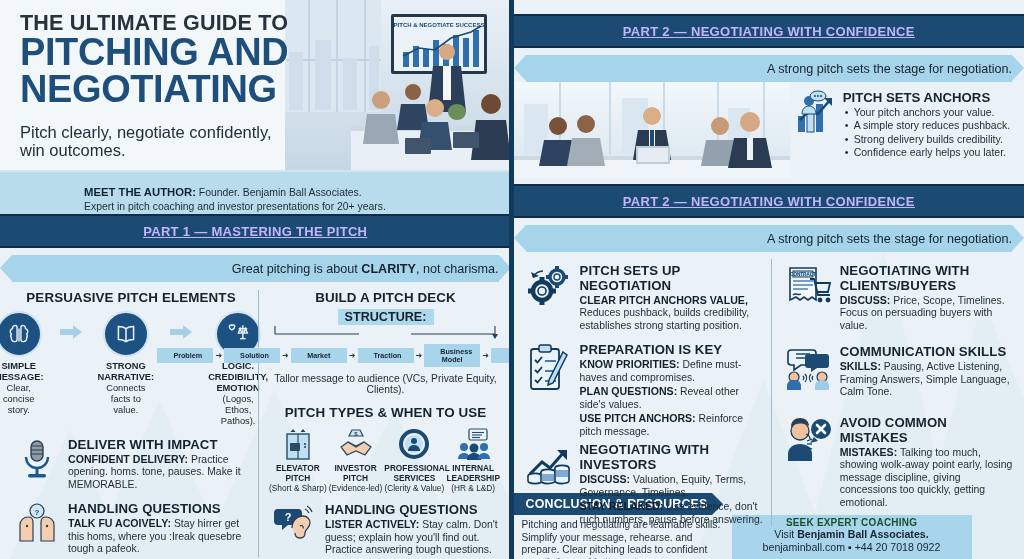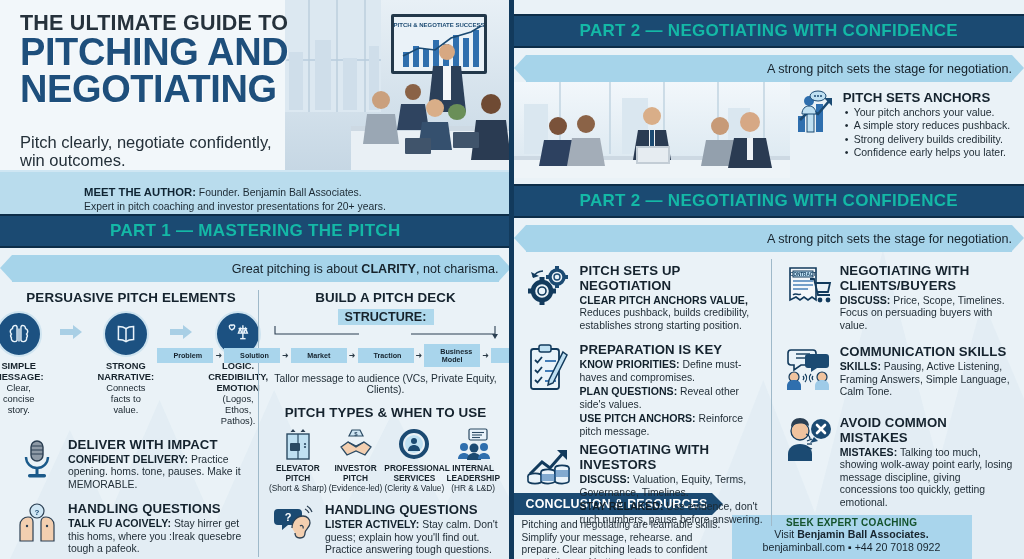--- a/index.html
+++ b/index.html
@@ -16,34 +16,34 @@
   
   .wm{position:absolute;inset:0;overflow:hidden;pointer-events:none;}
   .wm svg{position:absolute;bottom:0;left:0;width:100%;height:100%;opacity:.5;}
 
   
   .hero{position:relative;height:170px;background:#f2f7fa;display:flex;}
   .hero-txt{width:300px;padding:12px 10px 0 20px;box-sizing:border-box;position:relative;z-index:2;}
   .t-kicker{font-size:21.5px;font-weight:bold;color:#26323c;letter-spacing:.2px;line-height:1.04;}
   .t-main{font-size:38px;font-weight:bold;color:#1e4f7c;line-height:.93;letter-spacing:-.4px;margin-top:1px;
           text-shadow:1px 1px 0 rgba(255,255,255,.6);}
-  .t-sub{font-size:16.5px;color:#243039;line-height:1.12;margin-top:26px;max-width:258px;}
+  .t-sub{font-size:16.5px;color:#243039;line-height:1.12;margin-top:16px;max-width:258px;}
 
   .hero-img{position:absolute;right:0;top:0;width:226px;height:170px;overflow:hidden;}
 
   
   .author{height:44px;background:#b9dced;border-top:2px solid #cfe6f3;
           display:flex;align-items:flex-end;padding-left:84px;box-sizing:border-box;}
   .author p{margin:0;font-size:10.4px;color:#1c2a34;line-height:1.32;}
   .author b{font-size:11.3px;color:#0f2433;}
 
   
   .banner{height:30px;background:#1b4a72;display:flex;align-items:center;justify-content:center;
           border-top:2px solid #0d2d48;border-bottom:2px solid #0d2d48;}
-  .banner span{color:#14b8a6;font-size:17px;font-weight:bold;letter-spacing:.3px;}
+  .banner span{color:#c4b5fd;font-size:13px;font-weight:bold;letter-spacing:.3px;text-decoration:underline;}
 
   
   .ribbon{height:27px;margin:7px 12px 0 12px;background:#a6d4ea;position:relative;
           display:flex;align-items:center;justify-content:flex-end;}
   .ribbon:before,.ribbon:after{content:"";position:absolute;top:0;border-top:13.5px solid transparent;
           border-bottom:13.5px solid transparent;}
   .ribbon:before{left:-12px;border-right:12px solid #a6d4ea;}
   .ribbon:after{right:-12px;border-left:12px solid #a6d4ea;}
   .ribbon span{font-size:12.6px;color:#16222b;}
   .ribbon b{font-weight:bold;}

